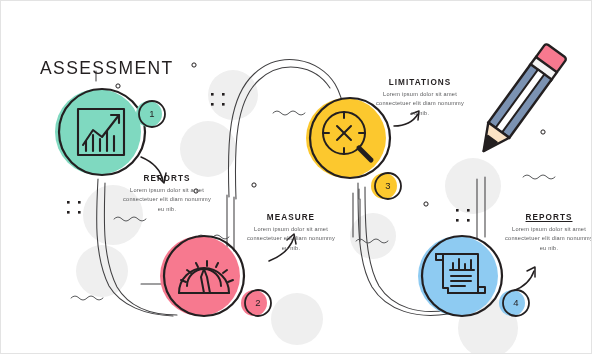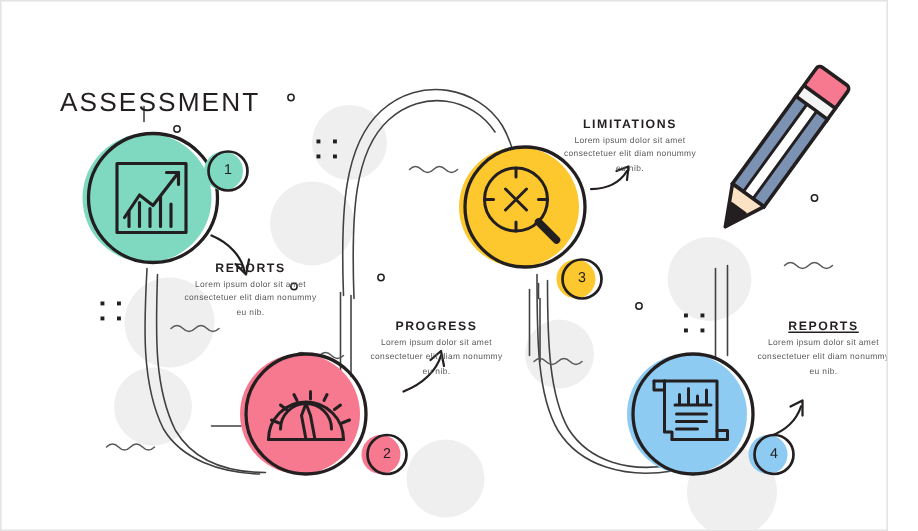--- a/index.html
+++ b/index.html
@@ -273,21 +273,21 @@
       <path d="M-5.5 47 L0 62 L5.5 47 Z" fill="#231f20" stroke="#231f20" stroke-width="2" stroke-linejoin="round"></path>
     </g>
 
   </svg>
 
   <div class="txt main-title" style="left:39px; top:57px;">ASSESSMENT</div>
 
   <div class="txt sec-head" style="left:118px; top:173px; width:96px;">REPORTS</div>
   <div class="txt sec-body" style="left:118px; top:185px;">Lorem ipsum dolor sit amet consectetuer elit diam nonummy eu nib.</div>
 
-  <div class="txt sec-head" style="left:242px; top:212px; width:96px;">PROGRESS</div>
+  <div class="txt sec-head" style="left:242px; top:212px; width:96px;">MEASURE</div>
   <div class="txt sec-body" style="left:242px; top:224px;">Lorem ipsum dolor sit amet consectetuer elit diam nonummy eu nib.</div>
 
   <div class="txt sec-head" style="left:371px; top:77px; width:96px;">LIMITATIONS</div>
   <div class="txt sec-body" style="left:371px; top:89px;">Lorem ipsum dolor sit amet consectetuer elit diam nonummy eu nib.</div>
 
   <div class="txt sec-head" style="left:500px; top:212px; width:96px;text-decoration:underline;">REPORTS</div>
   <div class="txt sec-body" style="left:500px; top:224px;">Lorem ipsum dolor sit amet consectetuer elit diam nonummy eu nib.</div>
 
   <div class="badge-num" style="left:141px; top:107px;">1</div>
   <div class="badge-num" style="left:247px; top:296px;">2</div>

